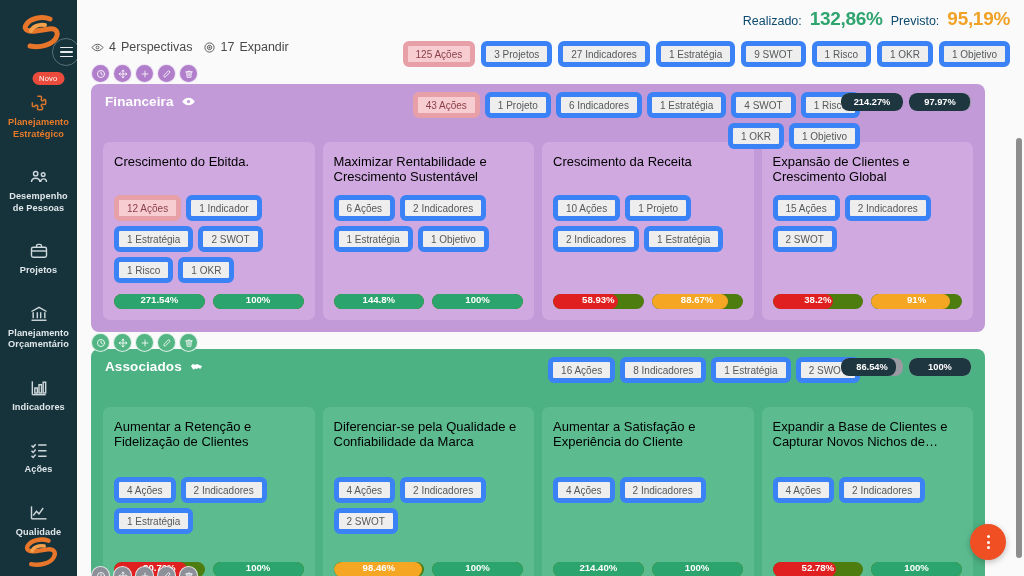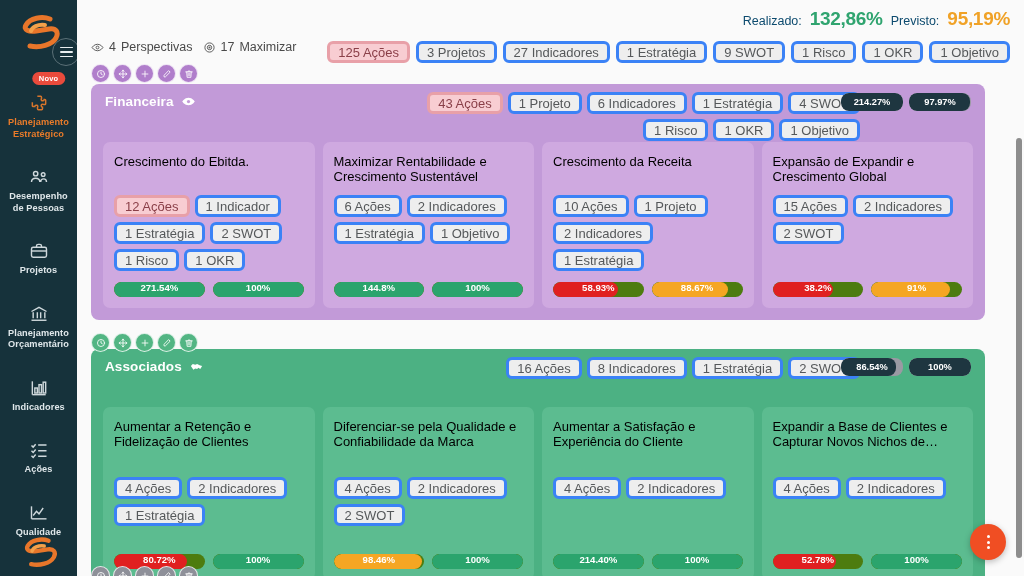--- a/index.html
+++ b/index.html
@@ -39,21 +39,21 @@
   }
   .nav-item + .nav-item { margin-top: 9px; }
   .nav-ic { width: 20px; height: 20px; display:block; opacity: .92; }
   .nav-label {
     font-size: 9.2px; line-height: 11.5px; color: #dfe7ea; font-weight: 700;
     letter-spacing: .1px; white-space: pre-line;
   }
   .nav-item.active .nav-label { color: #e87b2a; }
   .badge-novo {
     position: absolute; top: -12px; left: 50%; transform: translateX(-20%);
-    background: #ea4b3c; color: #fff; font-size: 7.5px; font-weight: 700;
+    background: #ea4b3c; color: #fff; font-size: 7.5px; font-weight: 400;
     padding: 2px 7px; border-radius: 8px; letter-spacing: .2px;
   }
   .logo-bottom { position: absolute; bottom: 8px; left: 50%; transform: translateX(-50%); width: 40px; height: 32px; }
 
   
   .main { flex: 1; position: relative; background: #fafafa; height: 576px; overflow: hidden; }
   .content { position: absolute; inset: 0; background: #fafafa; }
 
   
   .topbar {
@@ -72,22 +72,22 @@
   .metaline .mi { display: flex; align-items: center; gap: 5px; }
   .mic { width: 13px; height: 13px; display:block; }
 
   .chiprow-top {
     position: absolute; top: 41px; right: 14px;
     display: flex; gap: 6px; align-items: center;
   }
 
   
   .chip {
-    border: 3px solid #3b82f6; background: #eeeeee; color: #55585a;
-    border-radius: 6px; font-size: 13px; padding: 2.5px 8px;
+    border: 5px solid #3b82f6; background: #eeeeee; color: #55585a;
+    border-radius: 6px; font-size: 10px; padding: 2.5px 8px;
     white-space: nowrap; line-height: 11px;
   }
   .chip.acoes { background: #f8cdd2; border-color: #e8a0a8; color: #8a3f48; }
 
   
   .toolrow { display: flex; gap: 3px; position: absolute; z-index: 4; }
   .tool {
     width: 19px; height: 19px; border-radius: 50%;
     display: flex; align-items: center; justify-content: center;
     border: 1.3px solid rgba(255,255,255,.78);
@@ -279,21 +279,21 @@
           <span>4</span>
           <span>Perspectivas</span>
         </span>
         <span class="mi" style="margin-left:4px;">
           <svg class="mic" viewBox="0 0 24 24" fill="none" stroke="#5a5a5a" stroke-width="1.8">
             <circle cx="12" cy="12" r="8.5"></circle>
               <circle cx="12" cy="12" r="4"></circle>
               <circle cx="12" cy="12" r="1" fill="#5a5a5a"></circle>
           </svg>
           <span>17</span>
-          <span>Maximizar</span>
+          <span>Expandir</span>
         </span>
       </div>
 
       <div class="chiprow-top">
           <span class="chip acoes">125 Ações</span>
           <span class="chip">3 Projetos</span>
           <span class="chip">27 Indicadores</span>
           <span class="chip">1 Estratégia</span>
           <span class="chip">9 SWOT</span>
           <span class="chip">1 Risco</span>
@@ -416,21 +416,21 @@
                     <div class="fill" style="width:72%;background:#e02020"></div>
                     <span>58.93%</span>
                   </div>
                   <div class="bar">
                     <div class="fill" style="width:84%;background:#f5a623"></div>
                     <span>88.67%</span>
                   </div>
                 </div>
               </article>
               <article class="card">
-                <div class="card-title">Expansão de Expandir e Crescimento Global</div>
+                <div class="card-title">Expansão de Clientes e Crescimento Global</div>
                 <div class="card-chips">
                   <span class="chip">15 Ações</span>
                   <span class="chip">2 Indicadores</span>
                   <span class="chip">2 SWOT</span>
                 </div>
                 <div class="card-bars">
                   <div class="bar">
                     <div class="fill" style="width:67%;background:#e02020"></div>
                     <span>38.2%</span>
                   </div>

